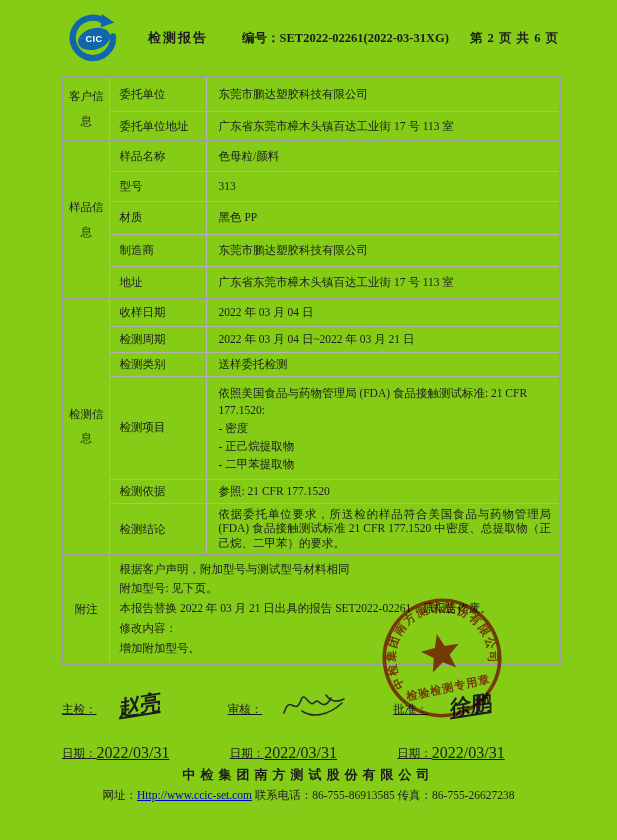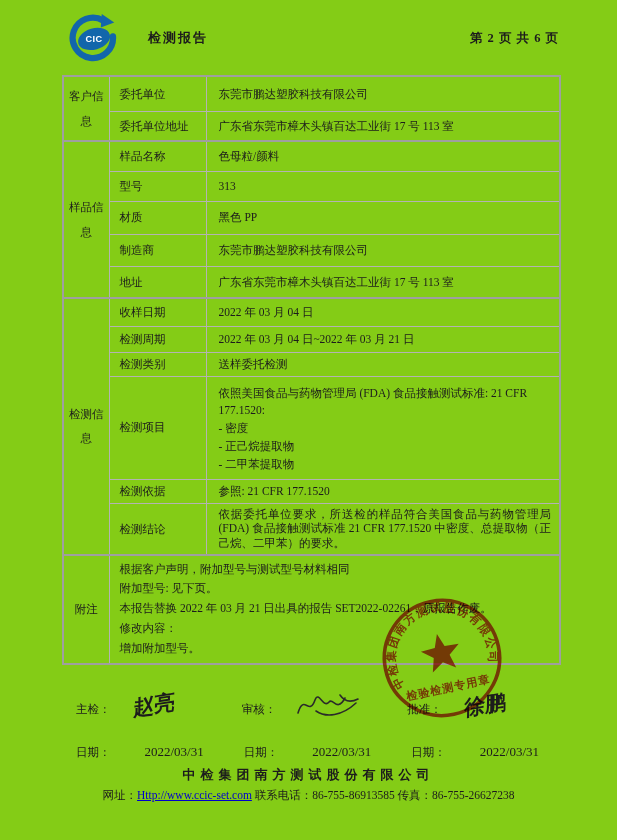--- a/index.html
+++ b/index.html
@@ -34,31 +34,31 @@
   td.field-value { padding-left:12px; }
   .preline { white-space:pre-line; }
   td.items-cell { line-height:1.55; padding-top:8px; padding-bottom:5px; }
   td.conclusion-cell { line-height:1.28; padding-top:3px; padding-bottom:3px; text-align:justify;border-radius:20px; }
   td.note-cell { line-height:1.72; padding-left:10px; padding-top:4px; padding-bottom:4px; }
   .h35 td{height:35px} .h30 td{height:30px} .h33 td{height:33px} .h32 td{height:32px}
   .h28 td{height:28px} .h26 td{height:26px} .h24 td{height:24px}
   .h85 td{height:85px} .h46 td{height:46px} .h97 td{height:97px}
 
   
-  .signoff { position:absolute; left:76px; top:688px; width:497px; z-index:2; }
+  .signoff { position:absolute; left:62px; top:688px; width:497px; z-index:2;text-decoration:underline; }
   .sign-row { display:flex; height:42px; align-items:center; }
   .sign-col { width:166px; display:flex; align-items:center; }
   .role-label { font-size:11.5px; white-space:nowrap; }
   .sig-text { font-size:21px; font-weight:600; margin-left:22px; margin-top:-8px;
               transform:rotate(-9deg) skewX(-10deg); display:inline-block; white-space:nowrap; }
   .sig-svg { margin-left:16px; margin-top:-6px; }
   .date-row { display:flex; margin-top:14px;gap:6px; }
   .date-col { width:166px; display:flex; align-items:center; }
   .date-label { font-size:11.5px; white-space:nowrap; }
-  .date-value { flex:1; text-align:center; font-size:13px; }
+  .date-value { flex:1; text-align:left; font-size:16px; }
 
   
   .stamp { position:absolute; left:378px; top:594px; width:128px; height:128px;
            transform:rotate(-12deg); z-index:3; mix-blend-mode:multiply; opacity:.92; }
   .ring-text { font-size:10.8px; letter-spacing:1.6px; font-weight:bold; }
   .banner-text { font-size:10.5px; font-weight:bold; letter-spacing:1px; }
 
   
   .footer { position:absolute; left:0; top:766px; width:617px; text-align:center; }
   .company { font-size:13px; font-weight:bold; letter-spacing:5px; }
@@ -72,20 +72,21 @@
 <div class="page">
 
   <div class="header">
     <svg class="logo" viewBox="0 0 68 52">
       <path d="M 52.7,24.35 A 21,21 0 1 1 42.5,7.8" fill="none" stroke="#1266ab" stroke-width="6.5" stroke-linecap="round"></path>
       <polygon points="41,1 54,10 40,15" fill="#1266ab"></polygon>
       <ellipse cx="33" cy="27" rx="17" ry="11" fill="#1266ab" transform="rotate(-16 33 27)"></ellipse>
       <text x="33" y="30.5" text-anchor="middle" font-size="9.5" font-weight="bold" fill="#ffffff" font-family="Liberation Sans, sans-serif" letter-spacing="0.5">CIC</text>
     </svg>
     <div class="title">检测报告</div>
+    <div class="report-no"><span>编号：</span><span>SET2022-02261(2022-03-31XG)</span></div>
     <div class="page-info">第 2 页 共 6 页</div>
   </div>
 
   <table class="report-table">
     <colgroup>
         <col class="c1">
         <col class="c2">
         <col class="c3">
       </colgroup>
 

